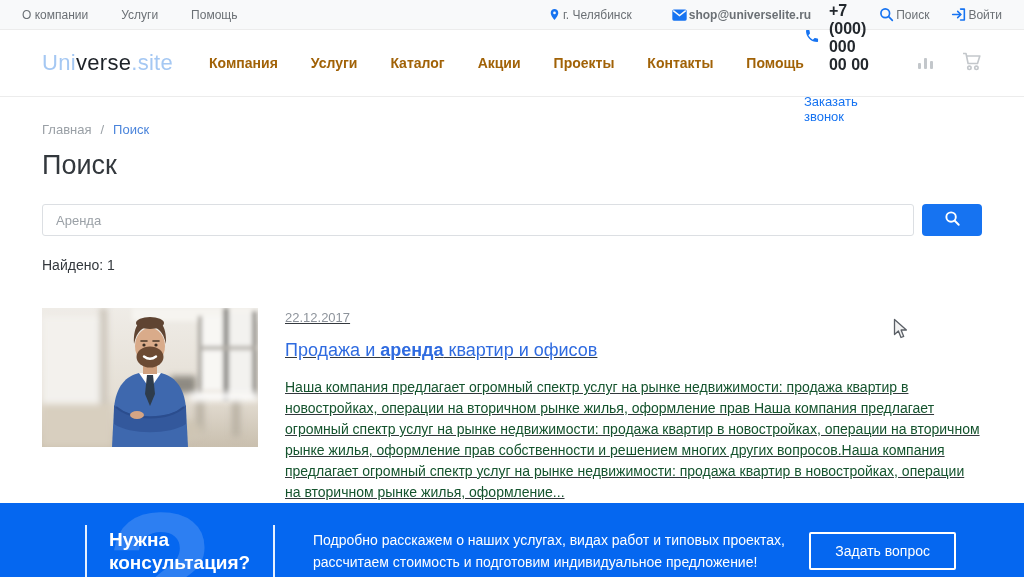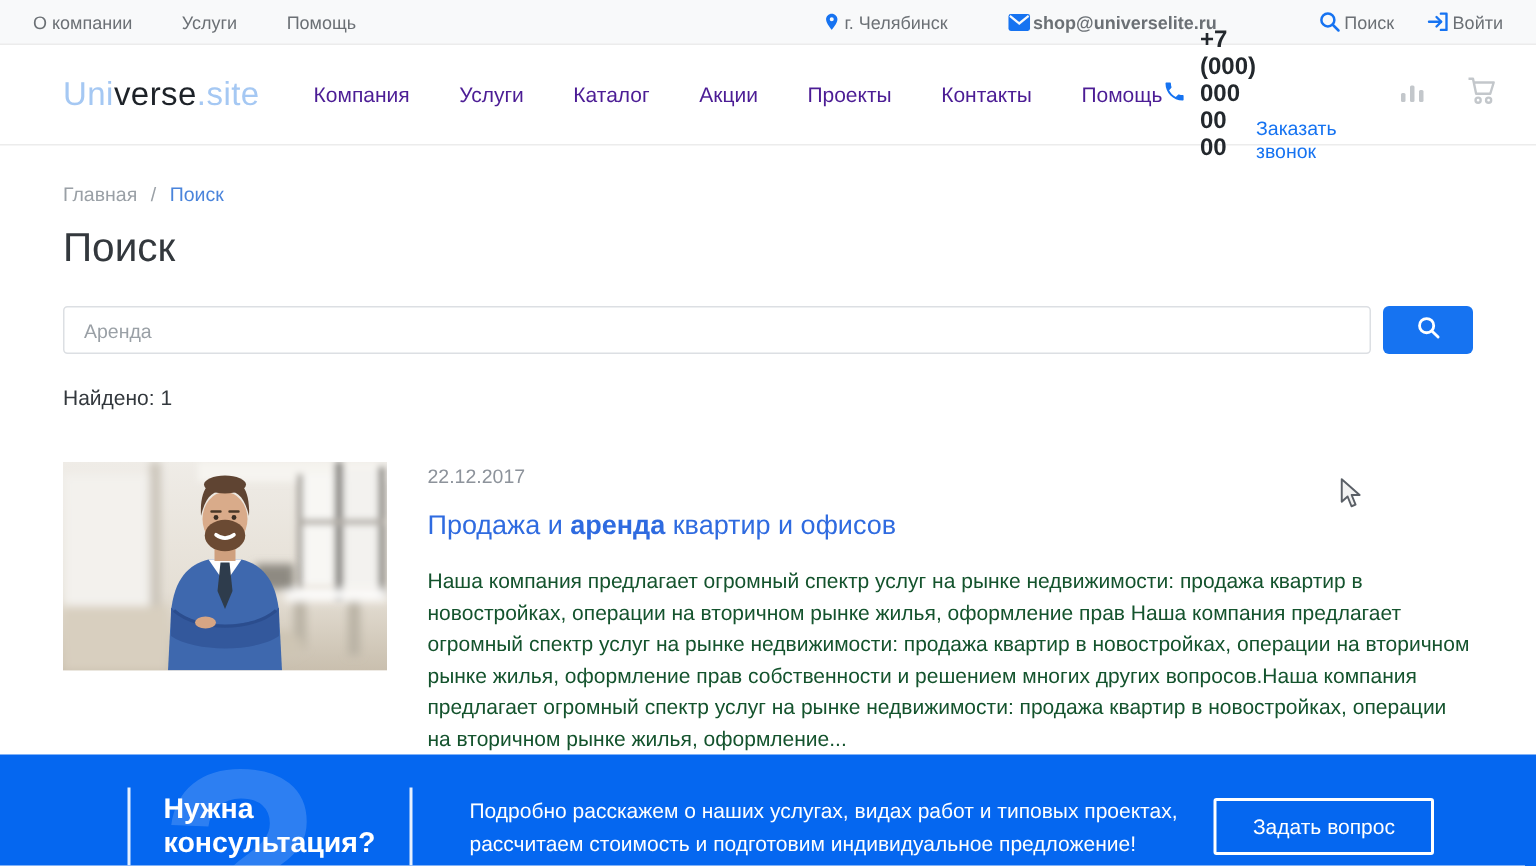--- a/index.html
+++ b/index.html
@@ -27,22 +27,22 @@
 
   
   .header {
     height:67px; flex:0 0 67px; background:#fff; border-bottom:1px solid #ececec;
     display:flex; align-items:center; padding:0 42px;
   }
   .logo { font-size:22px; cursor:pointer; white-space:nowrap; letter-spacing:.3px; }
   .logo .lt { color:#a5c8f3; font-weight:400; }
   .logo .dk { color:#1d2228; font-weight:400; }
   .nav { display:flex; gap:33px; margin-left:36px; }
-  .nav a { font-size:14px; font-weight:400; color:#4c1d95; text-decoration:none; cursor:pointer; }
-  .phone-block { margin-left:auto; display:flex; flex-direction:row; align-items:flex-end; }
+  .nav a { font-size:14px; font-weight:700; color:#a16207; text-decoration:none; cursor:pointer; }
+  .phone-block { margin-left:auto; display:flex; flex-direction:column; align-items:flex-end; }
   .phone-line { display:flex; align-items:center; gap:9px; font-size:16px; font-weight:700; color:#23282d; cursor:pointer; }
   .callback { font-size:13px; color:#1673f1; margin-top:20px; cursor:pointer; }
   .header-icons { display:flex; align-items:center; gap:28px; margin-left:42px; }
   .header-icons .hicon { cursor:pointer; display:block; }
 
   
   .content { padding:0 42px; flex:1 1 auto; }
   .breadcrumb { margin-top:25px; font-size:13px; color:#9aa0a6; display:flex; gap:9px; }
   .breadcrumb a { color:#9aa0a6; text-decoration:none; cursor:pointer; }
   .breadcrumb .current { color:#4a84db; }
@@ -53,21 +53,21 @@
     flex:1; height:32px; border:1px solid #dcdfe3; border-radius:3px;
     padding:0 13px; font-size:13px; color:#9aa0a6; outline:none;
     font-family:"Liberation Sans", sans-serif; background:#fff;
   }
   .search-btn {
     width:60px; height:32px; background:#1673f1; border:none; border-radius:4px;
     display:flex; align-items:center; justify-content:center; cursor:pointer;
   }
   .found { margin-top:21px; font-size:14px; color:#33383d; }
 
-  .result { display:flex; margin-top:35px; }
+  .result { display:flex; margin-top:35px;text-decoration:underline; }
   .thumb { width:216px; height:139px; flex:0 0 216px; position:relative; overflow:hidden; cursor:pointer; background:#e7e2d9; }
   .thumb svg { position:absolute; inset:0; }
   .result-body { margin-left:27px; flex:1; min-width:0; }
   .date { font-size:13px; color:#8d939b; margin-top:2px; }
   .result-title { display:block; font-size:18px; color:#2f6be0; margin-top:15px; text-decoration:none; cursor:pointer; }
   .result-title b { font-weight:700; }
   .desc { margin-top:16px; font-size:14px; line-height:21px; color:#14532d; }
 
   
   .banner {

